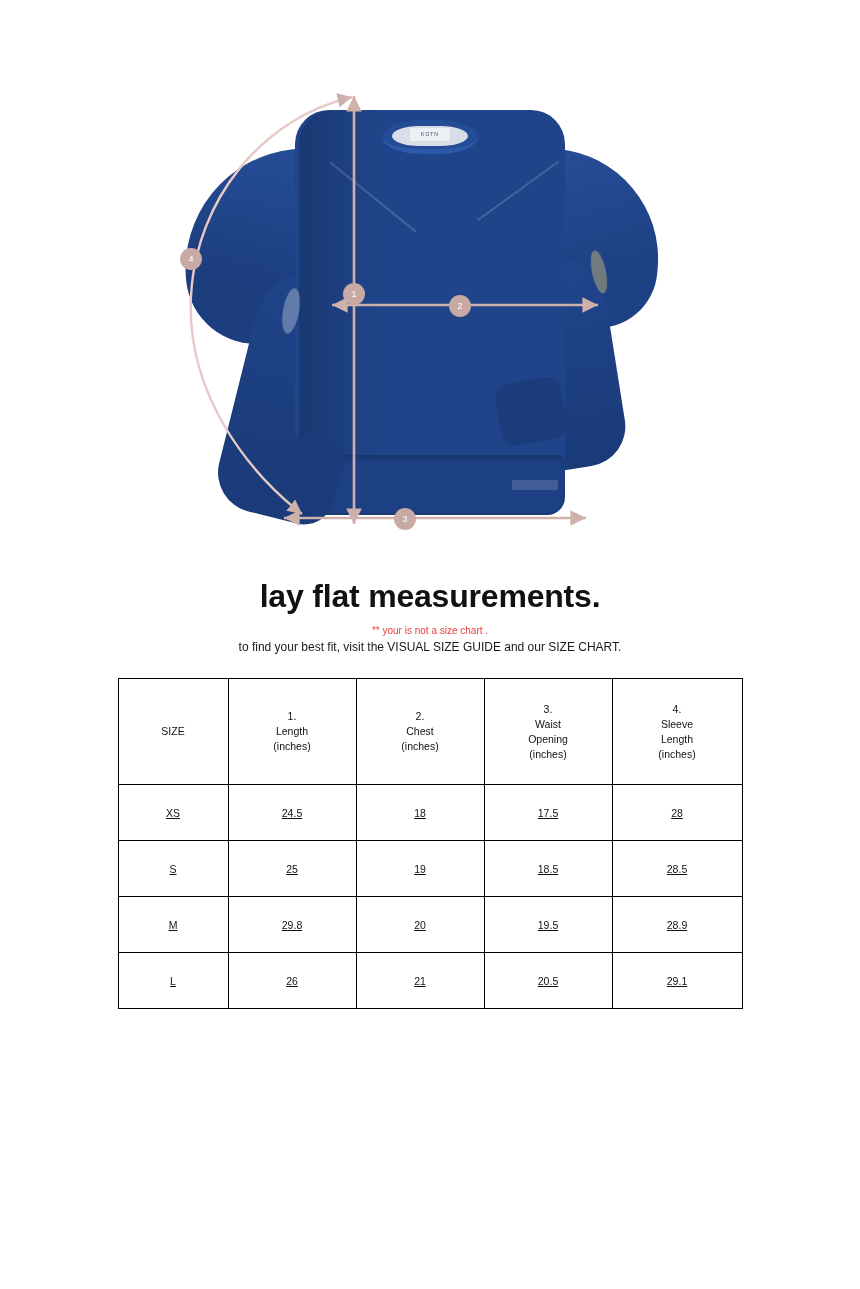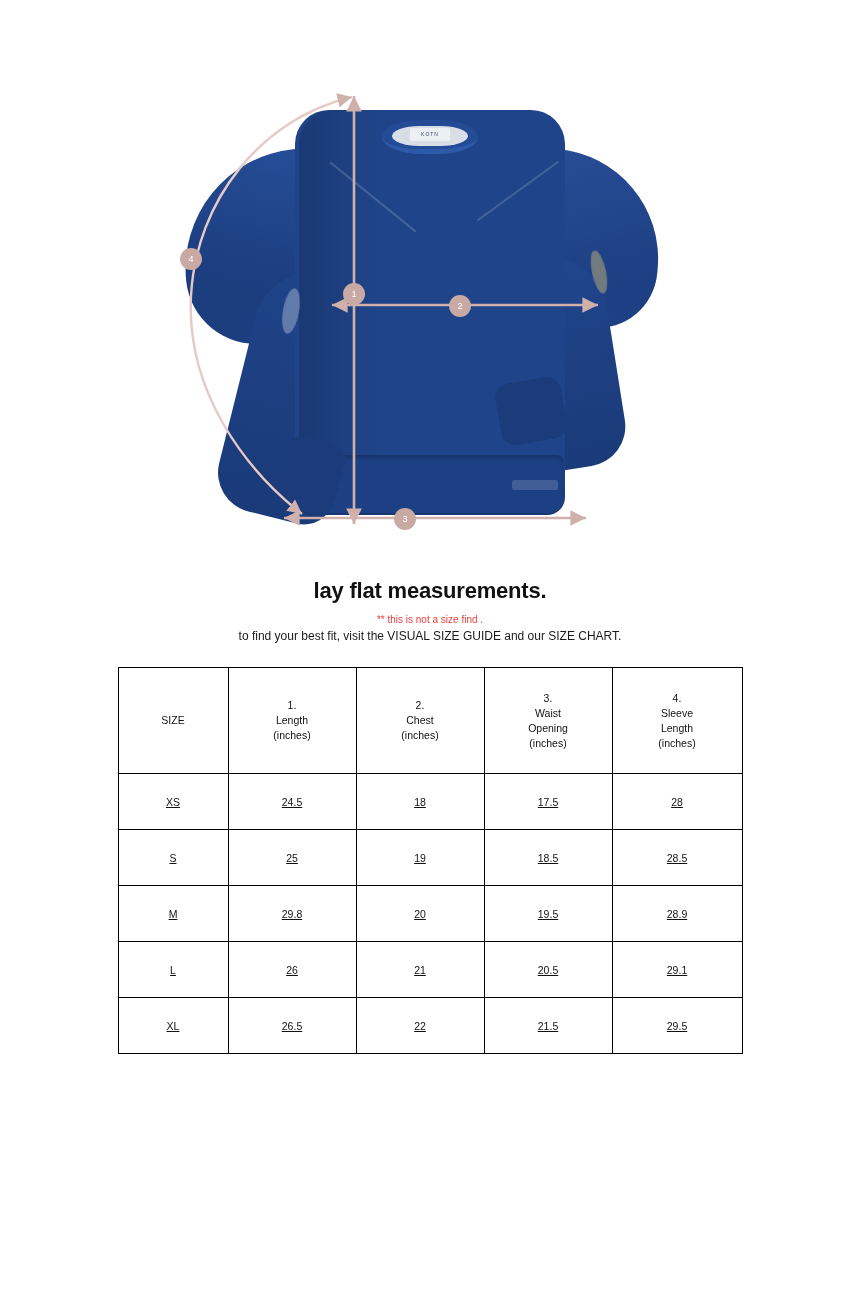--- a/index.html
+++ b/index.html
@@ -197,21 +197,21 @@
   .badge-3 { left: 394px; top: 508px; }
   .badge-4 { left: 180px; top: 248px; }
 
   
   .headings {
     width: 860px;
     text-align: center;
     margin-top: 18px;
   }
   .title {
-    font-size: 22px;
+    font-size: 32px;
     font-weight: bold;
     color: #111111;
     letter-spacing: -0.2px;
     margin: 16px 0 10px 0;
   }
   .note-red {
     font-size: 10px;
     color: #e8413d;
     margin: 0 0 4px 0;
   }
@@ -298,21 +298,21 @@
   </svg>
 
   <div class="badge badge-1">1</div>
   <div class="badge badge-2">2</div>
   <div class="badge badge-3">3</div>
   <div class="badge badge-4">4</div>
 </div>
 
 <div class="headings">
   <h1 class="title">lay flat measurements.</h1>
-  <p class="note-red">** this is not a size find .</p>
+  <p class="note-red">** your is not a size chart .</p>
   <p class="note-black">to find your best fit, visit the VISUAL SIZE GUIDE and our SIZE CHART.</p>
 </div>
 
 <table class="size-table">
   <colgroup>
     <col style="width:110px">
     <col style="width:128px">
     <col style="width:128px">
     <col style="width:128px">
     <col style="width:130px">
@@ -368,21 +368,14 @@
       <td>19.5</td>
       <td>28.9</td>
     </tr>
     <tr>
       <td>L</td>
       <td>26</td>
       <td>21</td>
       <td>20.5</td>
       <td>29.1</td>
     </tr>
-    <tr>
-      <td>XL</td>
-      <td>26.5</td>
-      <td>22</td>
-      <td>21.5</td>
-      <td>29.5</td>
-    </tr>
   </tbody>
 </table>
 
 </body></html>

